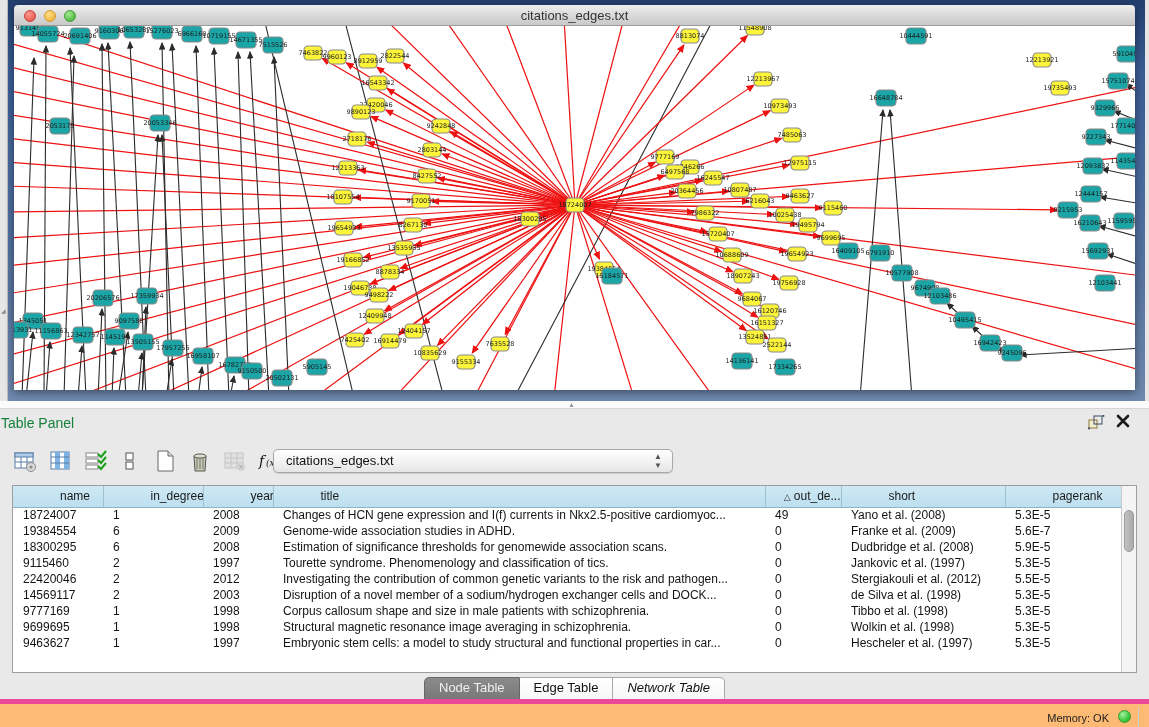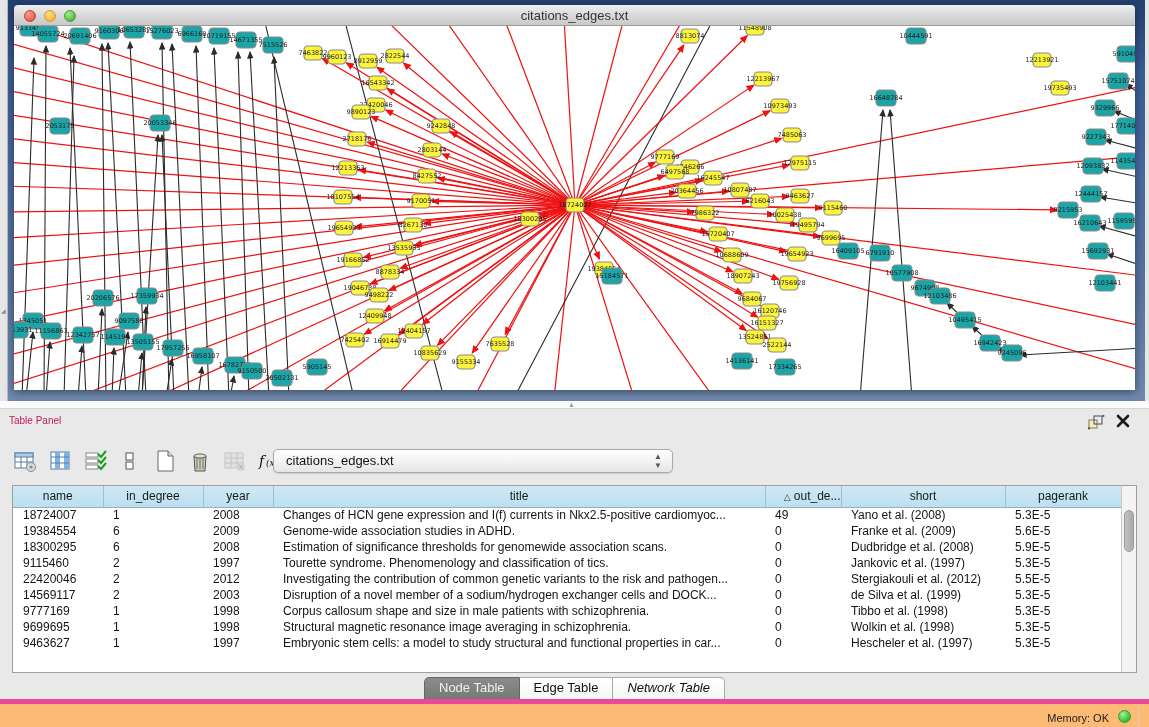--- a/index.html
+++ b/index.html
@@ -24,35 +24,35 @@
   #tl-zoom  { left:50px;  background:radial-gradient(circle at 35% 30%,#a8e88f,#61c454 60%,#3f9e38); border:1px solid #49a23c; }
   #net-canvas { position:absolute; left:0; top:21px; width:1121px; height:364px; background:#ffffff; overflow:hidden; }
 
   
   #divider { position:absolute; left:0; top:401px; width:1149px; height:8px; background:#fbfbfb; border-bottom:1px solid #d6d6d6; }
   #divider-handle { position:absolute; left:567px; top:1px; width:9px; height:6px; color:#9a9a9a; font-size:7px; line-height:5px; text-align:center; }
 
   
   #table-panel { position:absolute; left:0; top:409px; width:1149px; height:290px; background:#E9E9E9; }
   #panel-header { position:relative; height:27px; }
-  #panel-title { position:absolute; left:9px; top:6px; font-size:10px; color:#be185d; }
+  #panel-title { position:absolute; left:1px; top:6px; font-size:14px; color:#15803d; }
   #float-btn { position:absolute; right:44px; top:5px; width:18px; height:16px; cursor:default; }
   #close-btn { position:absolute; right:18px; top:4px; width:16px; height:16px; }
 
   #toolbar { position:absolute; left:12px; top:34px; height:36px; display:flex; align-items:center; gap:9px; }
   .tool-btn { width:26px; height:26px; display:flex; align-items:center; justify-content:center; border-radius:4px; }
   #table-select { position:absolute; left:273px; top:40px; width:400px; height:24px;
      background:linear-gradient(180deg,#ffffff,#f2f2f2 55%,#e5e5e5); border:1px solid #a8a8a8; border-radius:5px;
      font-size:13px; color:#111; line-height:22px; padding-left:12px; box-shadow:0 1px 1px rgba(0,0,0,.12); }
   #select-arrows { position:absolute; right:10px; top:2px; font-size:8px; color:#555; line-height:9px; text-align:center; }
 
   #table-box { position:absolute; left:12px; top:76px; width:1125px; height:188px; background:#ffffff; border:1px solid #9e9e9e; }
   #grid { width:1108px; border-collapse:collapse; table-layout:fixed; font-size:12px; }
   #grid th { height:21px; background:linear-gradient(180deg,#cfe8f4,#bcdff0); border-right:1px solid #9fc0d2; border-bottom:1px solid #8fb2c4;
-     font-weight:normal; color:#1a1a1a; text-align:center; overflow:hidden; white-space:nowrap; }
+     font-weight:normal; color:#1a1a1a; text-align:left; overflow:hidden; white-space:nowrap;padding-left:47px; }
   #grid td { height:16px; color:#141414; white-space:nowrap; overflow:hidden; text-overflow:ellipsis; padding:0 4px 0 10px; }
   #grid col:nth-child(1){width:90px} #grid col:nth-child(2){width:100px} #grid col:nth-child(3){width:70px}
   #grid col:nth-child(4){width:492px} #grid col:nth-child(5){width:76px} #grid col:nth-child(6){width:164px}
   #grid col:nth-child(7){width:116px}
   .sort-tri { font-size:9px; margin-right:3px; color:#333; }
   #vscroll { position:absolute; right:0; top:0; width:15px; height:186px; background:#f4f4f4; border-left:1px solid #c9c9c9; }
   #vthumb { position:absolute; left:2px; top:24px; width:10px; height:42px; border-radius:6px;
      background:linear-gradient(90deg,#c2c2c2,#a9a9a9); border:1px solid #9b9b9b; }
 
   #tabs { position:absolute; left:0; top:268px; width:1149px; display:flex; justify-content:center; }
@@ -821,21 +821,21 @@
             <td>Yano et al. (2008)</td>
             <td>5.3E-5</td>
           </tr>
           <tr>
             <td>19384554</td>
             <td>6</td>
             <td>2009</td>
             <td>Genome-wide association studies in ADHD.</td>
             <td>0</td>
             <td>Franke et al. (2009)</td>
-            <td>5.6E-5</td>
+            <td>5.6E-7</td>
           </tr>
           <tr>
             <td>18300295</td>
             <td>6</td>
             <td>2008</td>
             <td>Estimation of significance thresholds for genomewide association scans.</td>
             <td>0</td>
             <td>Dudbridge et al. (2008)</td>
             <td>5.9E-5</td>
           </tr>
@@ -856,21 +856,21 @@
             <td>0</td>
             <td>Stergiakouli et al. (2012)</td>
             <td>5.5E-5</td>
           </tr>
           <tr>
             <td>14569117</td>
             <td>2</td>
             <td>2003</td>
             <td>Disruption of a novel member of a sodium/hydrogen exchanger cells and DOCK...</td>
             <td>0</td>
-            <td>de Silva et al. (1999)</td>
+            <td>de Silva et al. (1998)</td>
             <td>5.3E-5</td>
           </tr>
           <tr>
             <td>9777169</td>
             <td>1</td>
             <td>1998</td>
             <td>Corpus callosum shape and size in male patients with schizophrenia.</td>
             <td>0</td>
             <td>Tibbo et al. (1998)</td>
             <td>5.3E-5</td>

